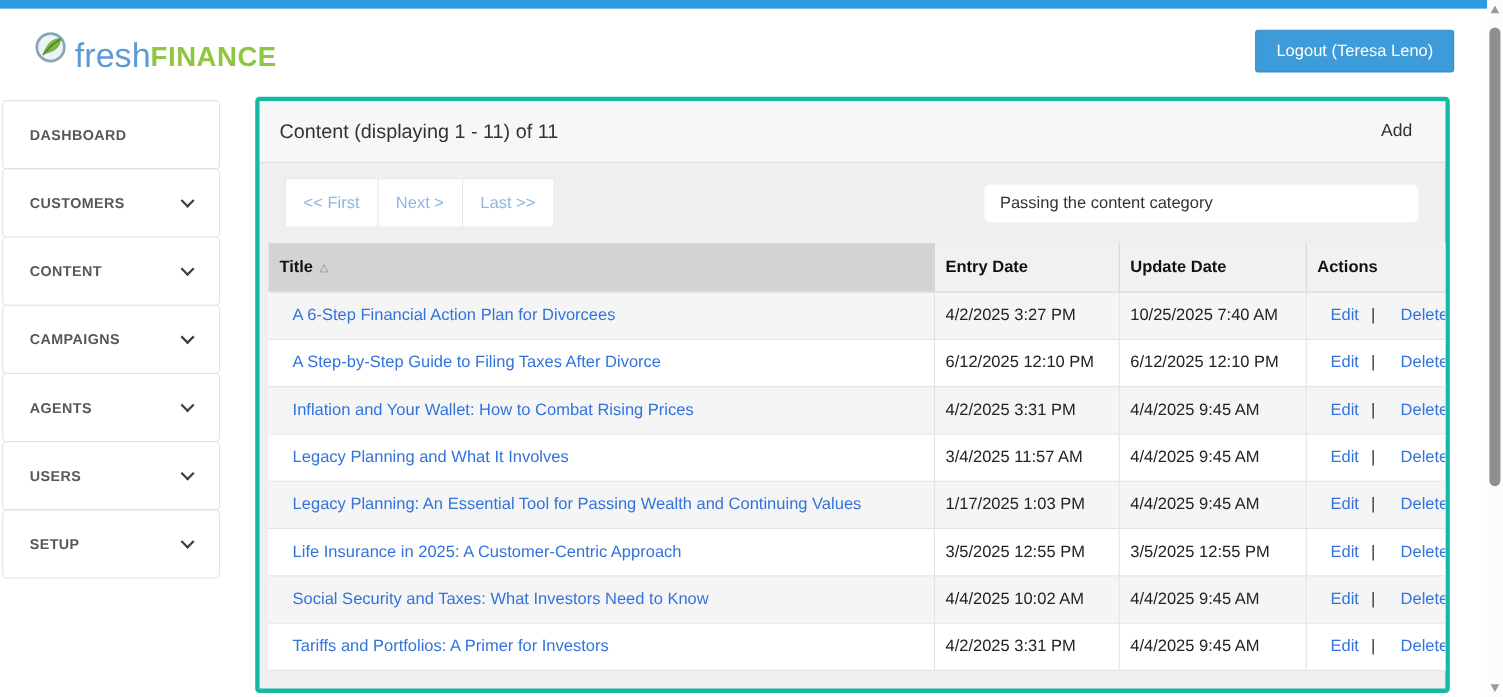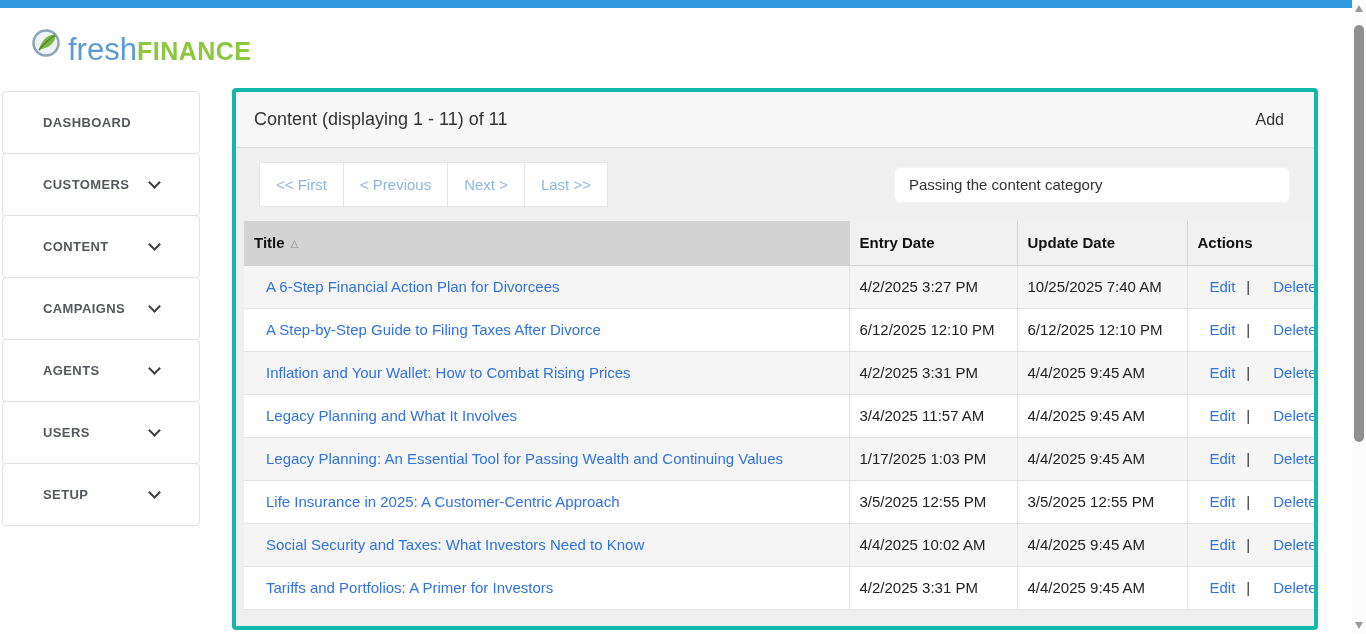--- a/index.html
+++ b/index.html
@@ -22,21 +22,21 @@
   .logout-btn { background:var(--btn-blue); color:#fff; border:1px solid #358dc8;
                 font-size:15px; padding:10px 18px; border-radius:3px; cursor:pointer;
                 font-family:inherit; }
 
   .layout { position:relative; height:550px; }
 
   
   .sidebar { position:absolute; left:2px; top:8px; width:198px; }
   .side-item { height:63px; background:#fff; border:1px solid #e2e2e2; border-radius:4px;
                margin-top:-1px; display:flex; align-items:center;
-               justify-content:space-between; padding:0 40px; cursor:pointer; }
+               justify-content:space-between; padding:0 24px; cursor:pointer; }
   .side-label { font-size:13px; font-weight:700; color:#54585c; letter-spacing:0.4px; }
   .chev { width:9px; height:9px; border-right:2px solid #3c3c3c; border-bottom:2px solid #3c3c3c;
           transform:rotate(45deg); margin-top:-5px; }
 
   
   .panel { position:absolute; left:232px; top:4px; width:1086px; height:542px;
            background:#efefef; border:4px solid #14b8a6; border-radius:4px; overflow:hidden; }
   .panel-header { height:56px; background:#f7f7f7; border-bottom:1px solid #dcdcdc;
                   display:flex; align-items:center; justify-content:space-between;
                   padding:0 30px 0 18px; }
@@ -94,20 +94,21 @@
       <span>
         <svg width="32" height="32" viewBox="0 0 32 32">
           <circle cx="16" cy="16" r="12.5" fill="#eef3f6" stroke="#8aa5b5" stroke-width="2.5"></circle>
           <path d="M9 22 Q14 7 26 7.5 Q24.5 19 13.5 21.5 Q11 22.5 9 22" fill="#7ab648"></path>
           <path d="M9 23 Q17 13 25 8.5" stroke="#4e7e2e" stroke-width="1.4" fill="none"></path>
         </svg>
       </span>
       <span class="logo-fresh">fresh</span>
       <span class="logo-finance">FINANCE</span>
     </div>
+    <button class="logout-btn">Logout (Teresa Leno)</button>
   </header>
 
   <div class="layout">
 
     <nav class="sidebar" id="sidebar">
       <div class="side-item">
         <span class="side-label">DASHBOARD</span>
 
       </div>
 
@@ -145,21 +146,20 @@
     <main class="panel">
       <div class="panel-header">
         <h1 class="panel-title">Content (displaying 1 - 11) of 11</h1>
         <a class="add-link">Add</a>
       </div>
 
       <div class="toolbar">
         <div class="pager" id="pager">
         <button class="pager-btn">&lt;&lt; First</button>
 
-        <button class="pager-btn">&lt; Previous</button>
 
         <button class="pager-btn">Next &gt;</button>
 
         <button class="pager-btn">Last &gt;&gt;</button>
       </div>
         <div class="category-select">Passing the content category</div>
       </div>
 
       <table>
         <colgroup>

